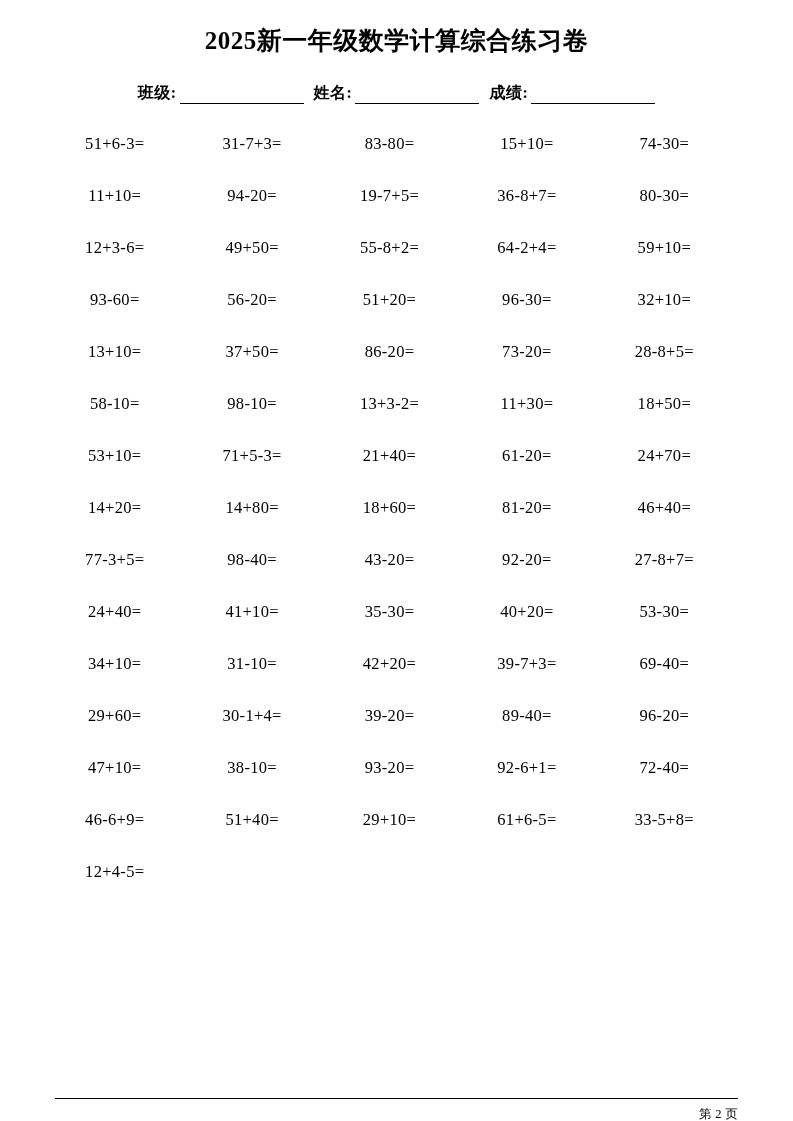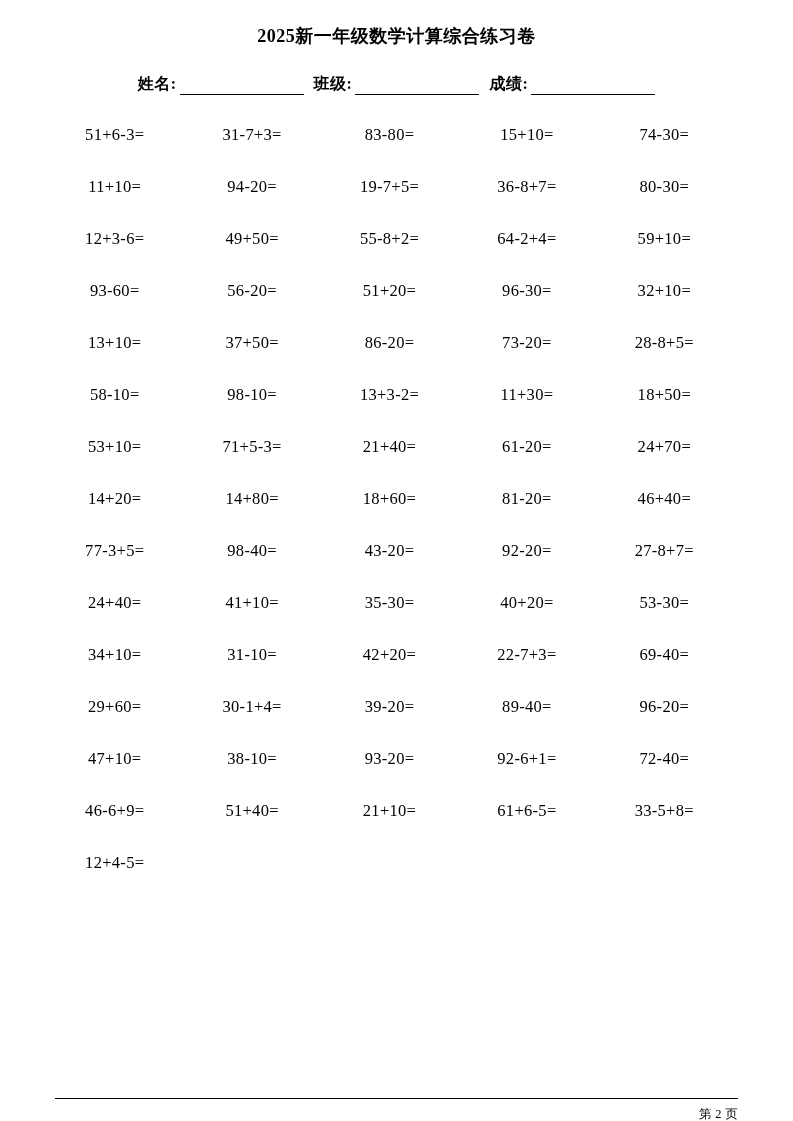--- a/index.html
+++ b/index.html
@@ -17,21 +17,21 @@
   }
   .page {
     width: 793px;
     height: 1121px;
     box-sizing: border-box;
     padding: 0;
     position: relative;
   }
   .title {
     text-align: center;
-    font-size: 18px;
+    font-size: 25px;
     font-weight: bold;
     letter-spacing: 0.5px;
     margin-top: 24px;
     margin-bottom: 0;
     font-family: "Liberation Serif", "DejaVu Serif", serif;
   }
   .meta-row {
     display: flex;
     justify-content: center;
     align-items: flex-end;
@@ -97,25 +97,25 @@
 </style>
 </head>
 <body>
 
 <div class="page">
 
   <div class="title">2025新一年级数学计算综合练习卷</div>
 
   <div class="meta-row">
     <div class="meta-item">
-      <span class="meta-label">姓名:</span>
+      <span class="meta-label">班级:</span>
       <span class="meta-blank"></span>
     </div>
     <div class="meta-item">
-      <span class="meta-label">班级:</span>
+      <span class="meta-label">姓名:</span>
       <span class="meta-blank"></span>
     </div>
     <div class="meta-item">
       <span class="meta-label">成绩:</span>
       <span class="meta-blank last"></span>
     </div>
   </div>
 
   <div class="problems">
     <div class="cell">51+6-3=</div>
@@ -177,39 +177,39 @@
     <div class="cell">24+40=</div>
     <div class="cell">41+10=</div>
 
     <div class="cell">35-30=</div>
     <div class="cell">40+20=</div>
     <div class="cell">53-30=</div>
     <div class="cell">34+10=</div>
 
     <div class="cell">31-10=</div>
     <div class="cell">42+20=</div>
-    <div class="cell">22-7+3=</div>
+    <div class="cell">39-7+3=</div>
     <div class="cell">69-40=</div>
 
     <div class="cell">29+60=</div>
     <div class="cell">30-1+4=</div>
     <div class="cell">39-20=</div>
     <div class="cell">89-40=</div>
 
     <div class="cell">96-20=</div>
     <div class="cell">47+10=</div>
     <div class="cell">38-10=</div>
     <div class="cell">93-20=</div>
 
     <div class="cell">92-6+1=</div>
     <div class="cell">72-40=</div>
     <div class="cell">46-6+9=</div>
     <div class="cell">51+40=</div>
 
-    <div class="cell">21+10=</div>
+    <div class="cell">29+10=</div>
     <div class="cell">61+6-5=</div>
     <div class="cell">33-5+8=</div>
     <div class="cell">12+4-5=</div>
   </div>
 
   <div class="footer-rule"></div>
   <div class="page-num">第 2 页</div>
 
 </div>
 

